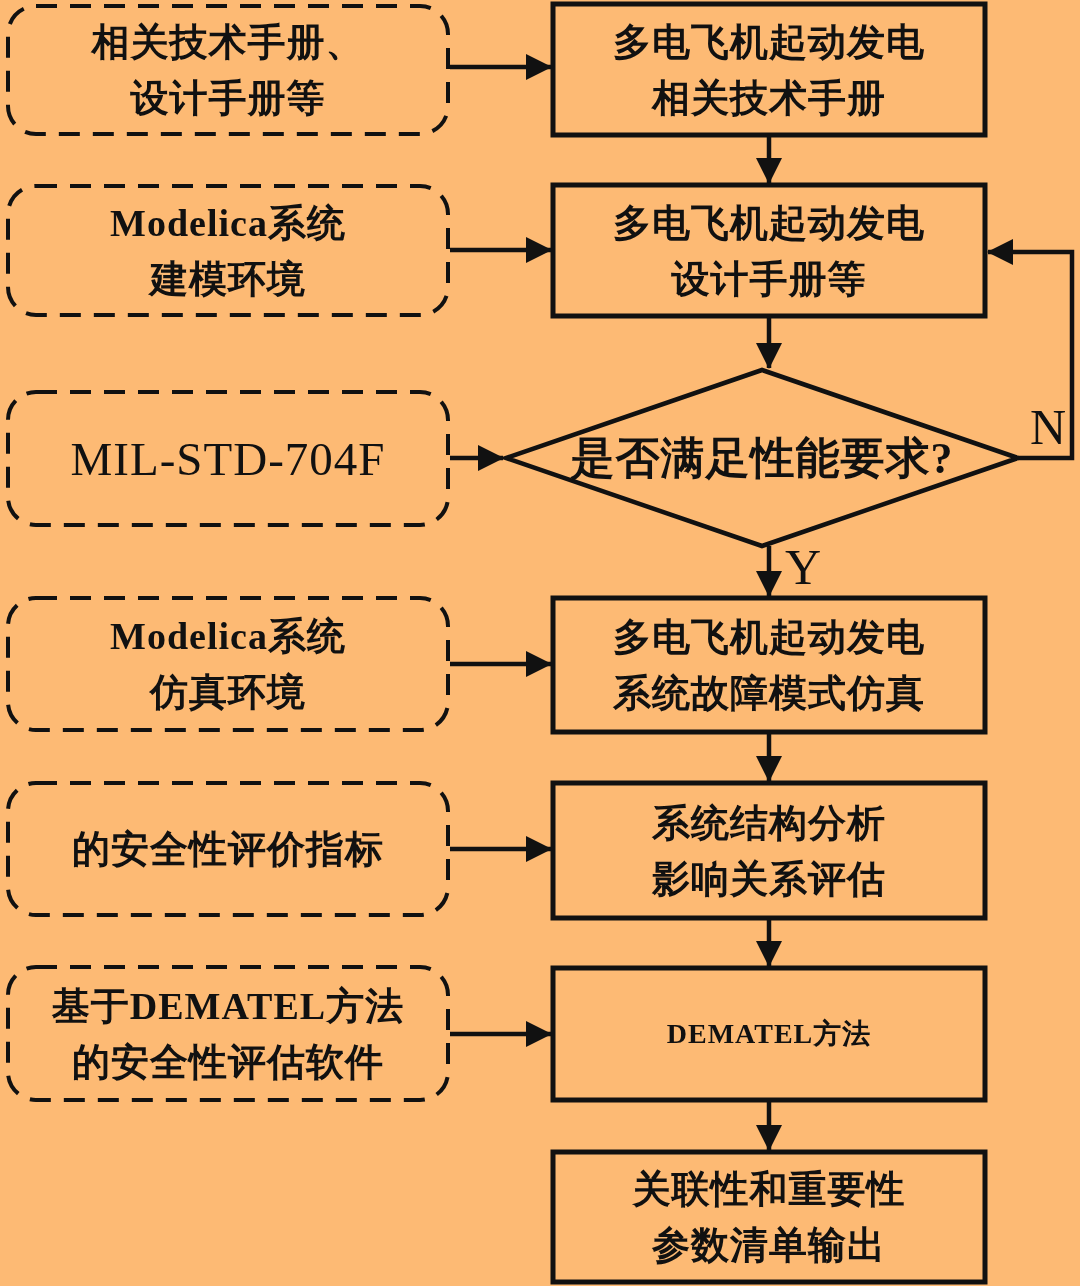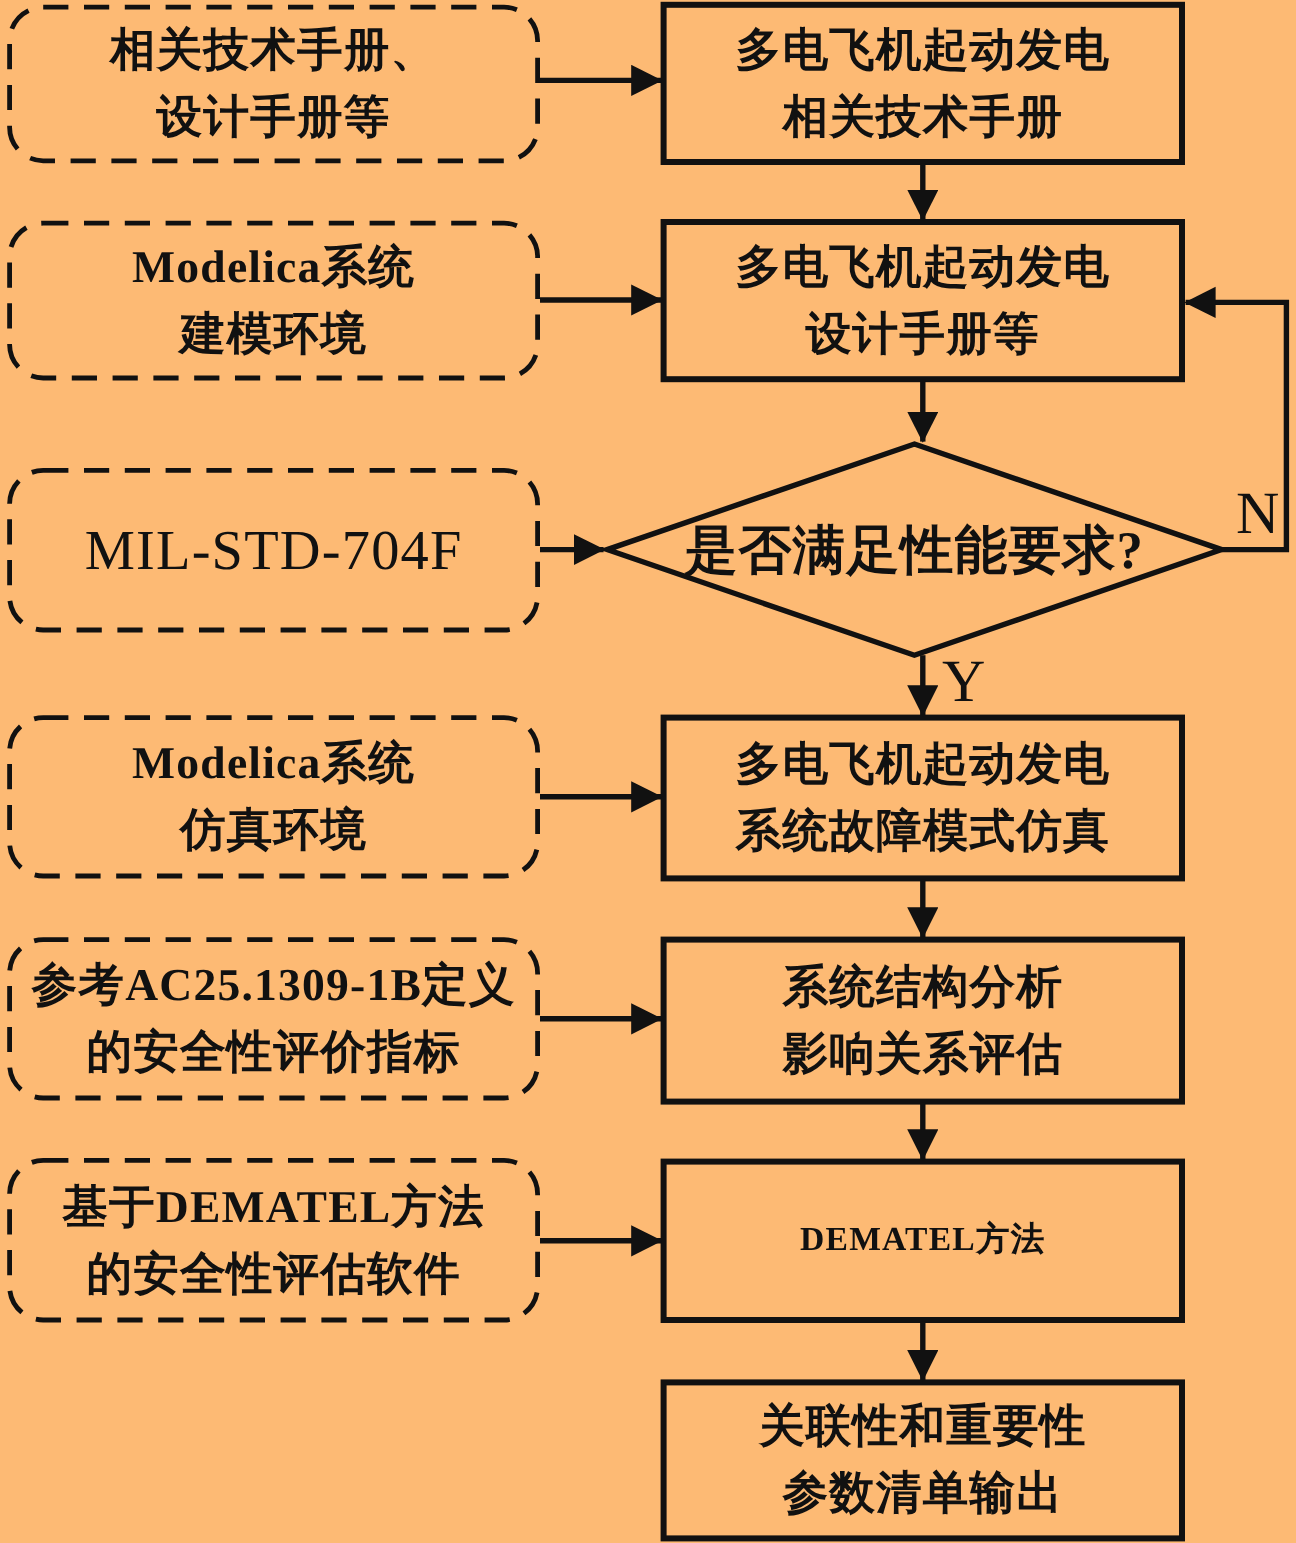--- a/index.html
+++ b/index.html
@@ -112,21 +112,20 @@
     <span>建模环境</span>
   </div>
   <div class="box-label" style="left:8px; top:392px; width:440px; height:133px; font-weight:400; font-size:47px;">
     <span>MIL-STD-704F</span>
   </div>
   <div class="box-label" style="left:8px; top:598px; width:440px; height:132px;">
     <span>Modelica系统</span>
     <span>仿真环境</span>
   </div>
   <div class="box-label" style="left:8px; top:783px; width:440px; height:132px;">
-    <span>参考AC25.1309-1B定义</span>
     <span>的安全性评价指标</span>
   </div>
   <div class="box-label" style="left:8px; top:967px; width:440px; height:133px;">
     <span>基于DEMATEL方法</span>
     <span>的安全性评估软件</span>
   </div>
 
   <div class="box-label" style="left:553px; top:4px; width:432px; height:131px;">
     <span>多电飞机起动发电</span>
     <span>相关技术手册</span>

